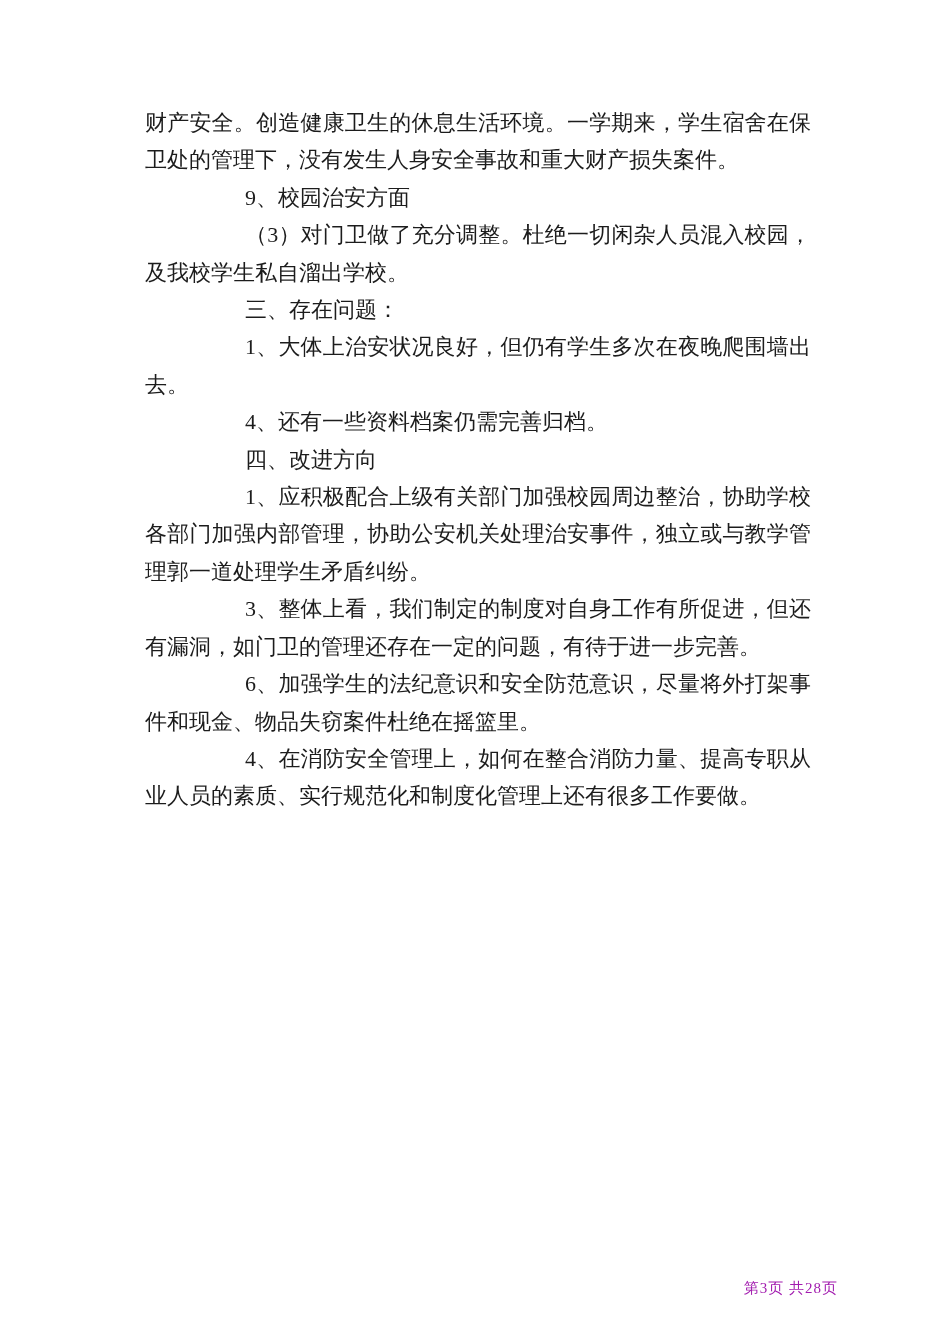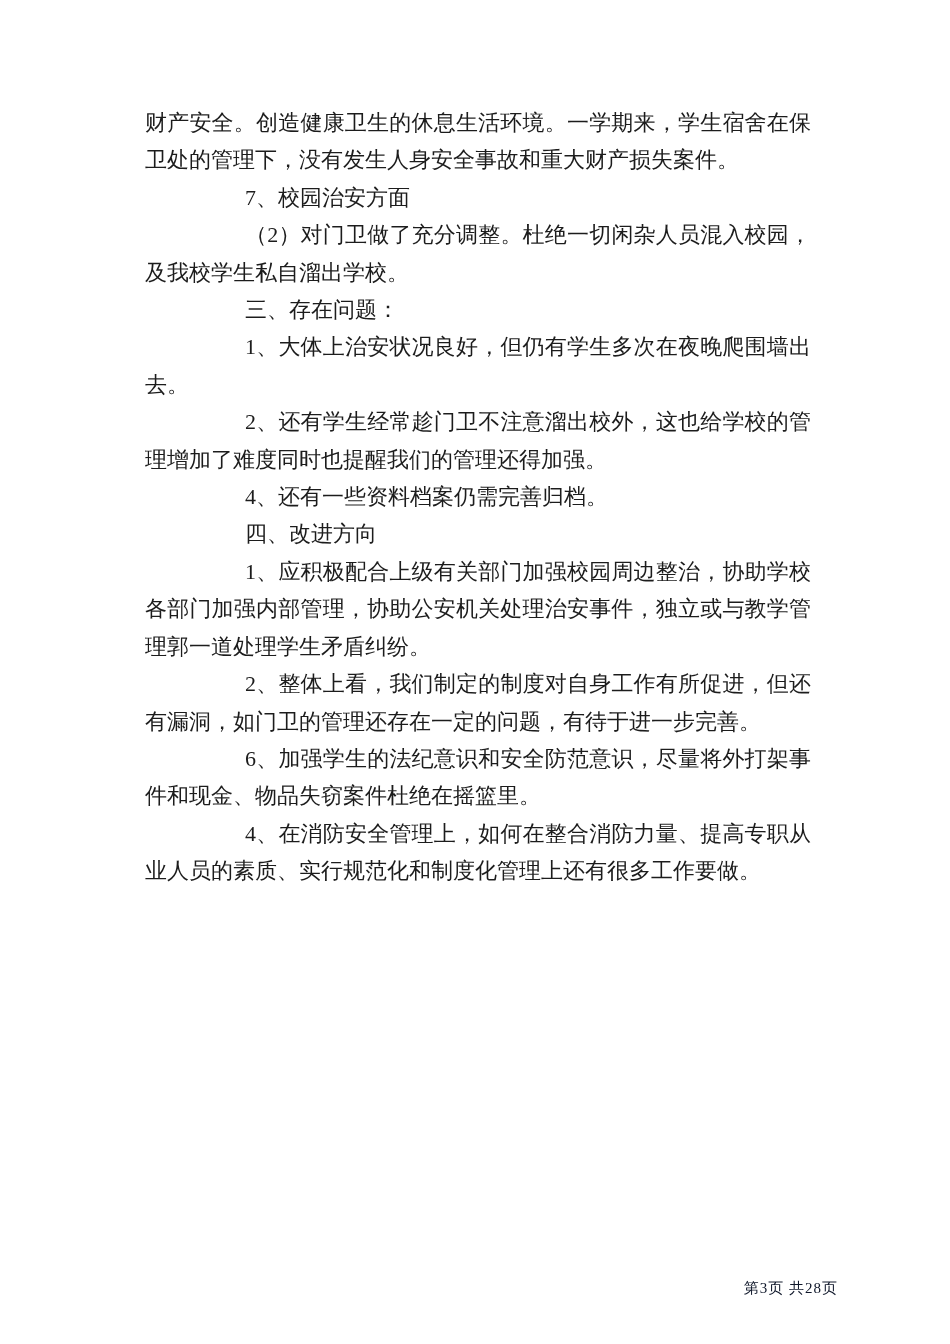--- a/index.html
+++ b/index.html
@@ -37,38 +37,37 @@
     text-indent: 100px;
   }
   .para.no-indent {
     text-indent: 0;
   }
   .page-footer {
     position: absolute;
     right: 84px;
     bottom: 46px;
     font-size: 15px;
-    color: #0f172a;
+    color: #a21caf;
     letter-spacing: 1px;
   }
 </style>
 </head>
 <body>
 
 <div class="page">
   <div class="doc-content">
     <p class="para no-indent">财产安全。创造健康卫生的休息生活环境。一学期来，学生宿舍在保卫处的管理下，没有发生人身安全事故和重大财产损失案件。</p>
-    <p class="para">7、校园治安方面</p>
-    <p class="para">（2）对门卫做了充分调整。杜绝一切闲杂人员混入校园，及我校学生私自溜出学校。</p>
+    <p class="para">9、校园治安方面</p>
+    <p class="para">（3）对门卫做了充分调整。杜绝一切闲杂人员混入校园，及我校学生私自溜出学校。</p>
     <p class="para">三、存在问题：</p>
     <p class="para">1、大体上治安状况良好，但仍有学生多次在夜晚爬围墙出去。</p>
-    <p class="para">2、还有学生经常趁门卫不注意溜出校外，这也给学校的管理增加了难度同时也提醒我们的管理还得加强。</p>
     <p class="para">4、还有一些资料档案仍需完善归档。</p>
     <p class="para">四、改进方向</p>
     <p class="para">1、应积极配合上级有关部门加强校园周边整治，协助学校各部门加强内部管理，协助公安机关处理治安事件，独立或与教学管理郭一道处理学生矛盾纠纷。</p>
-    <p class="para">2、整体上看，我们制定的制度对自身工作有所促进，但还有漏洞，如门卫的管理还存在一定的问题，有待于进一步完善。</p>
+    <p class="para">3、整体上看，我们制定的制度对自身工作有所促进，但还有漏洞，如门卫的管理还存在一定的问题，有待于进一步完善。</p>
     <p class="para">6、加强学生的法纪意识和安全防范意识，尽量将外打架事件和现金、物品失窃案件杜绝在摇篮里。</p>
     <p class="para">4、在消防安全管理上，如何在整合消防力量、提高专职从业人员的素质、实行规范化和制度化管理上还有很多工作要做。</p>
   </div>
   <div class="page-footer">
     <span>第3页 共28页</span>
   </div>
 </div>
 
 </body></html>

